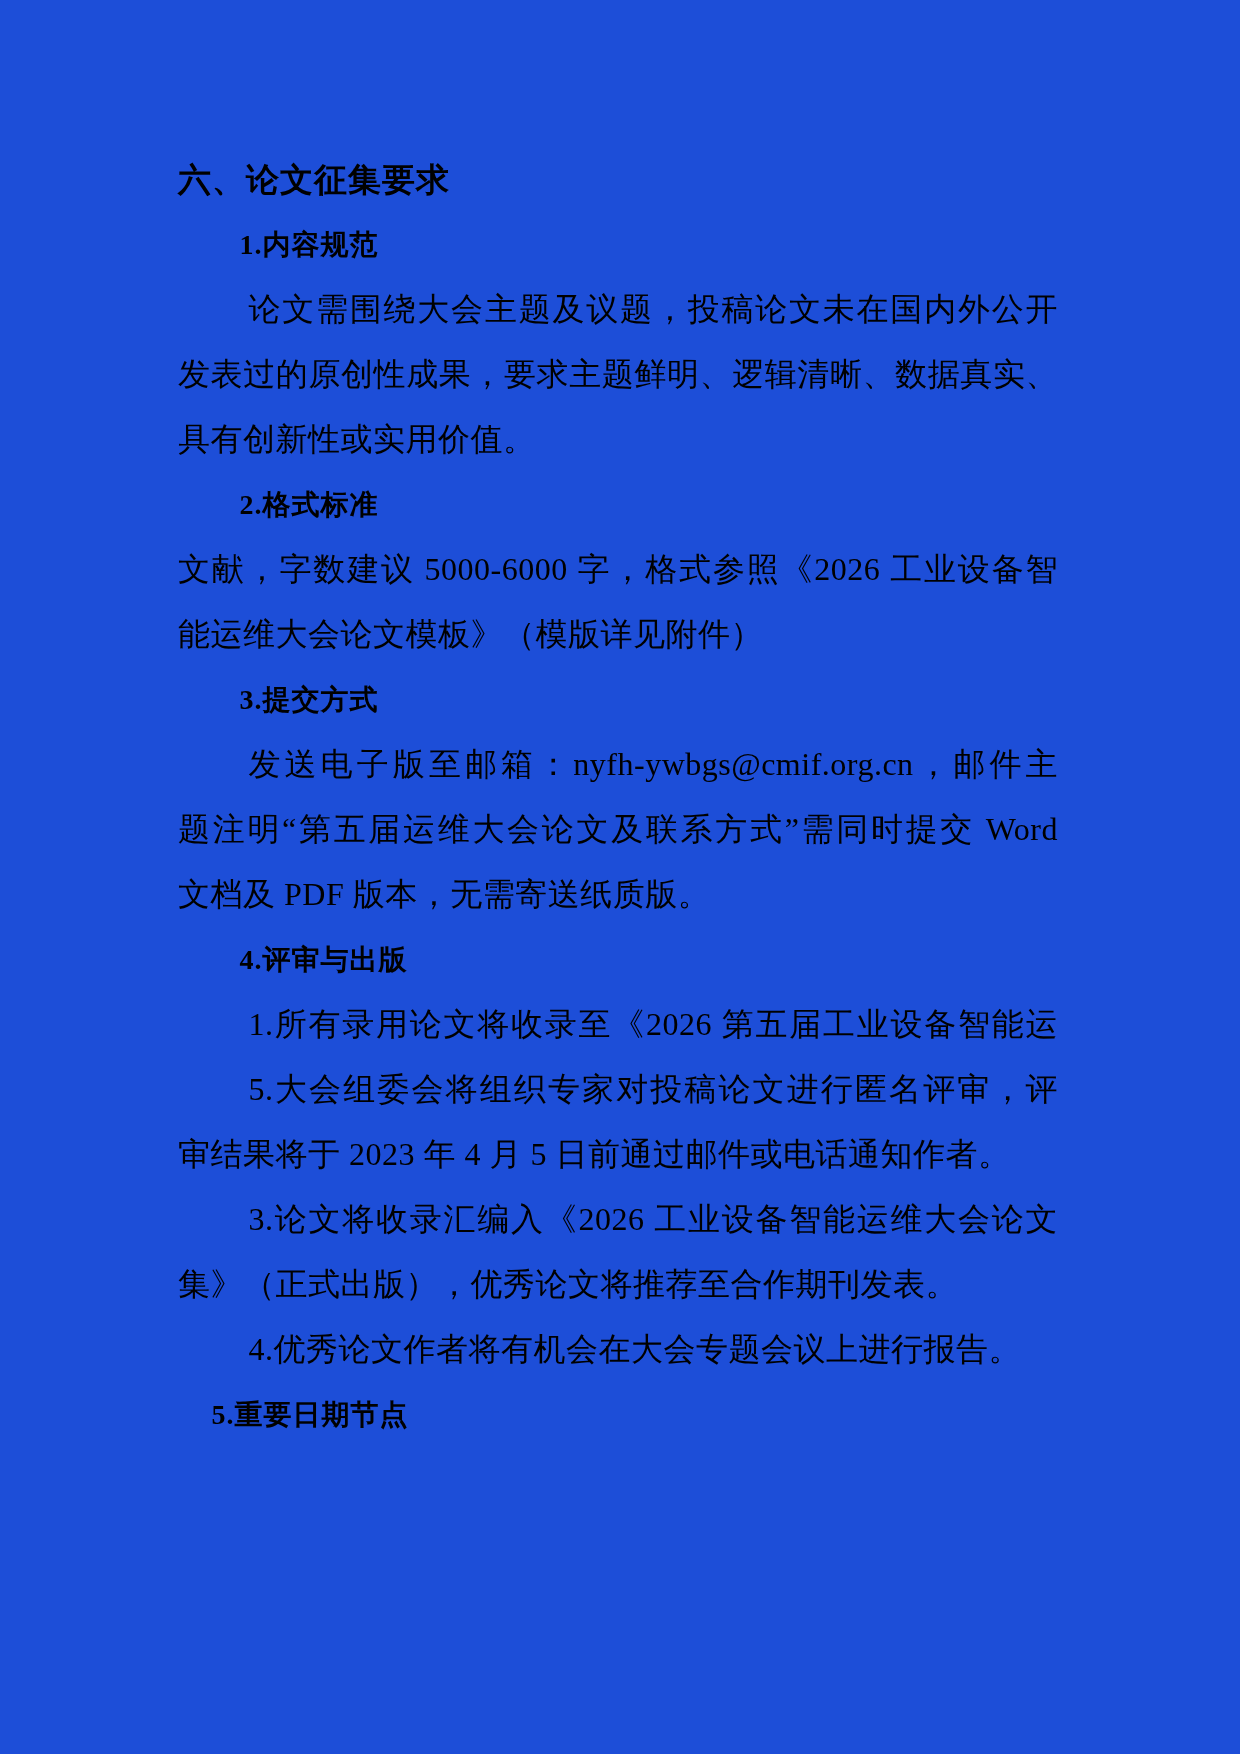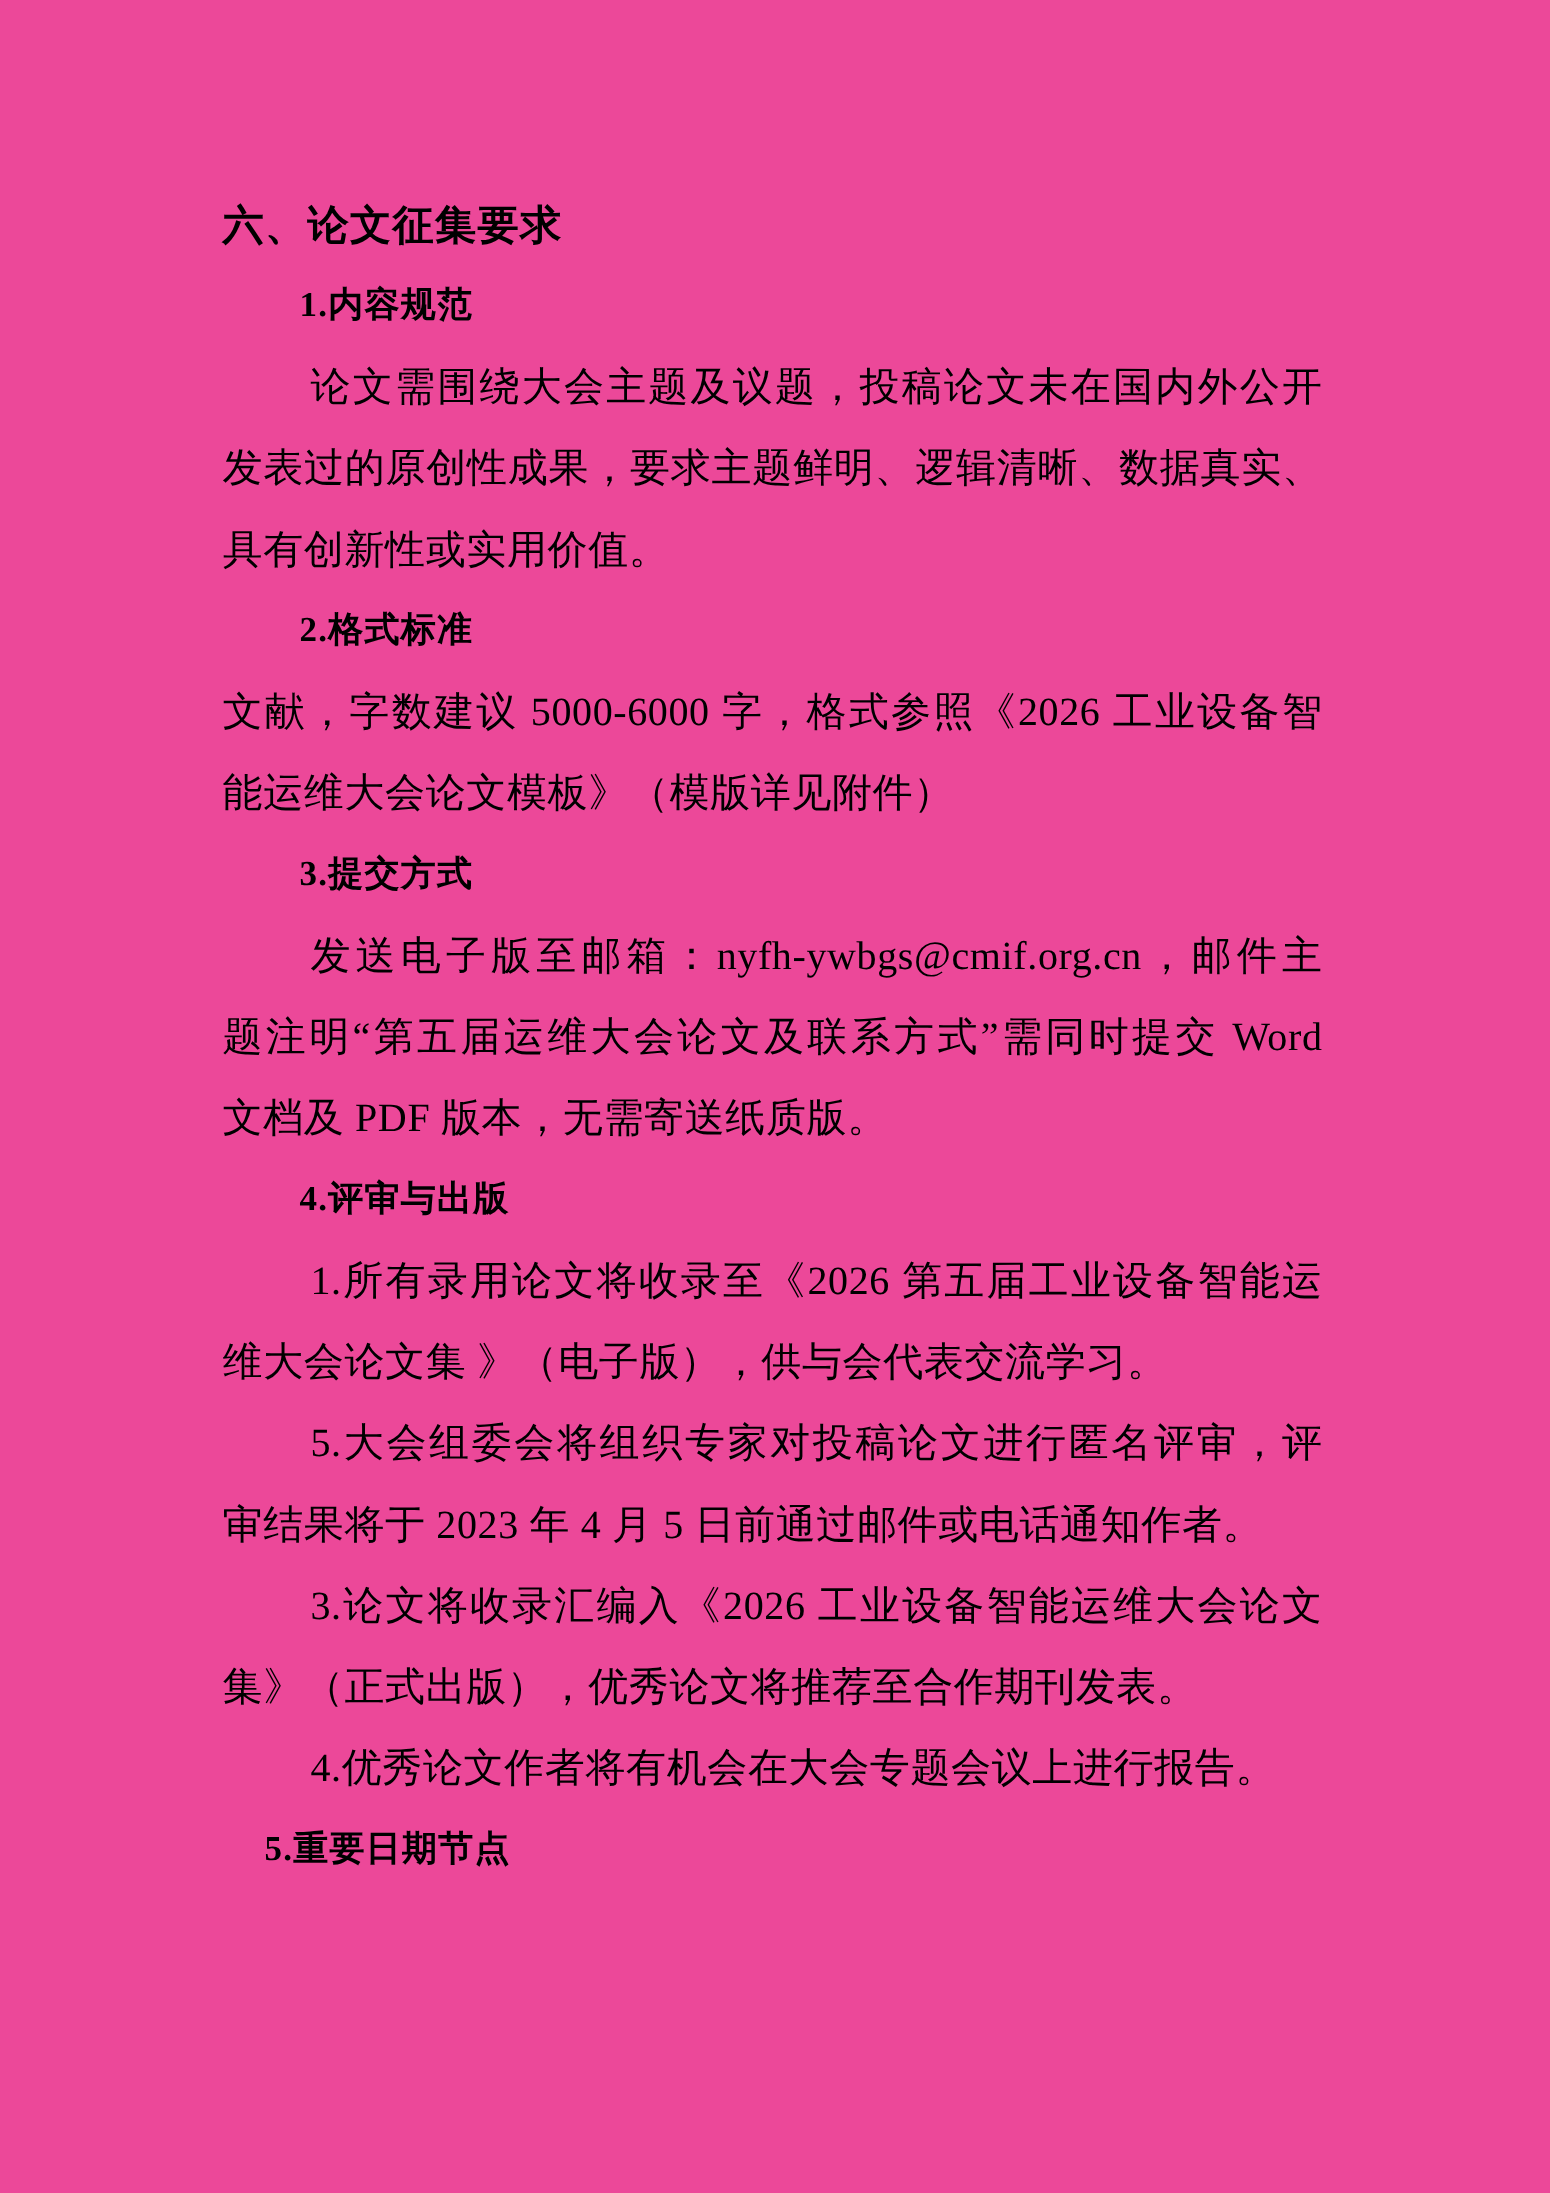--- a/index.html
+++ b/index.html
@@ -4,21 +4,21 @@
 <style>
   html, body {
     margin: 0;
     padding: 0;
     background: #ffffff;
   }
   .page {
     position: relative;
     width: 1240px;
     height: 1754px;
-    background: #ec4899;
+    background: #1d4ed8;
     color: #000000;
     font-family: "Liberation Serif", serif;
     overflow: hidden;
   }
   .content {
     position: absolute;
     left: 178px;
     top: 147px;
     width: 880px;
   }
@@ -70,21 +70,20 @@
     <div class="ln">具有创新性或实用价值。</div>
     <div class="ln h2 ind2">2.格式标准</div>
     <div class="ln fill">文献，字数建议 5000-6000 字，格式参照《2026 工业设备智</div>
     <div class="ln">能运维大会论文模板》（模版详见附件）</div>
     <div class="ln h2 ind2">3.提交方式</div>
     <div class="ln ind2 fill">发送电子版至邮箱：nyfh-ywbgs@cmif.org.cn，邮件主</div>
     <div class="ln fill">题注明“第五届运维大会论文及联系方式”需同时提交 Word</div>
     <div class="ln">文档及 PDF 版本，无需寄送纸质版。</div>
     <div class="ln h2 ind2">4.评审与出版</div>
     <div class="ln ind2 fill">1.所有录用论文将收录至《2026 第五届工业设备智能运</div>
-    <div class="ln">维大会论文集 》（电子版），供与会代表交流学习。</div>
     <div class="ln ind2 fill">5.大会组委会将组织专家对投稿论文进行匿名评审，评</div>
     <div class="ln">审结果将于 2023 年 4 月 5 日前通过邮件或电话通知作者。</div>
     <div class="ln ind2 fill">3.论文将收录汇编入《2026 工业设备智能运维大会论文</div>
     <div class="ln">集》（正式出版），优秀论文将推荐至合作期刊发表。</div>
     <div class="ln ind2">4.优秀论文作者将有机会在大会专题会议上进行报告。</div>
     <div class="ln h2 ind1">5.重要日期节点</div>
   </div>
 </div>
 
 </body></html>

